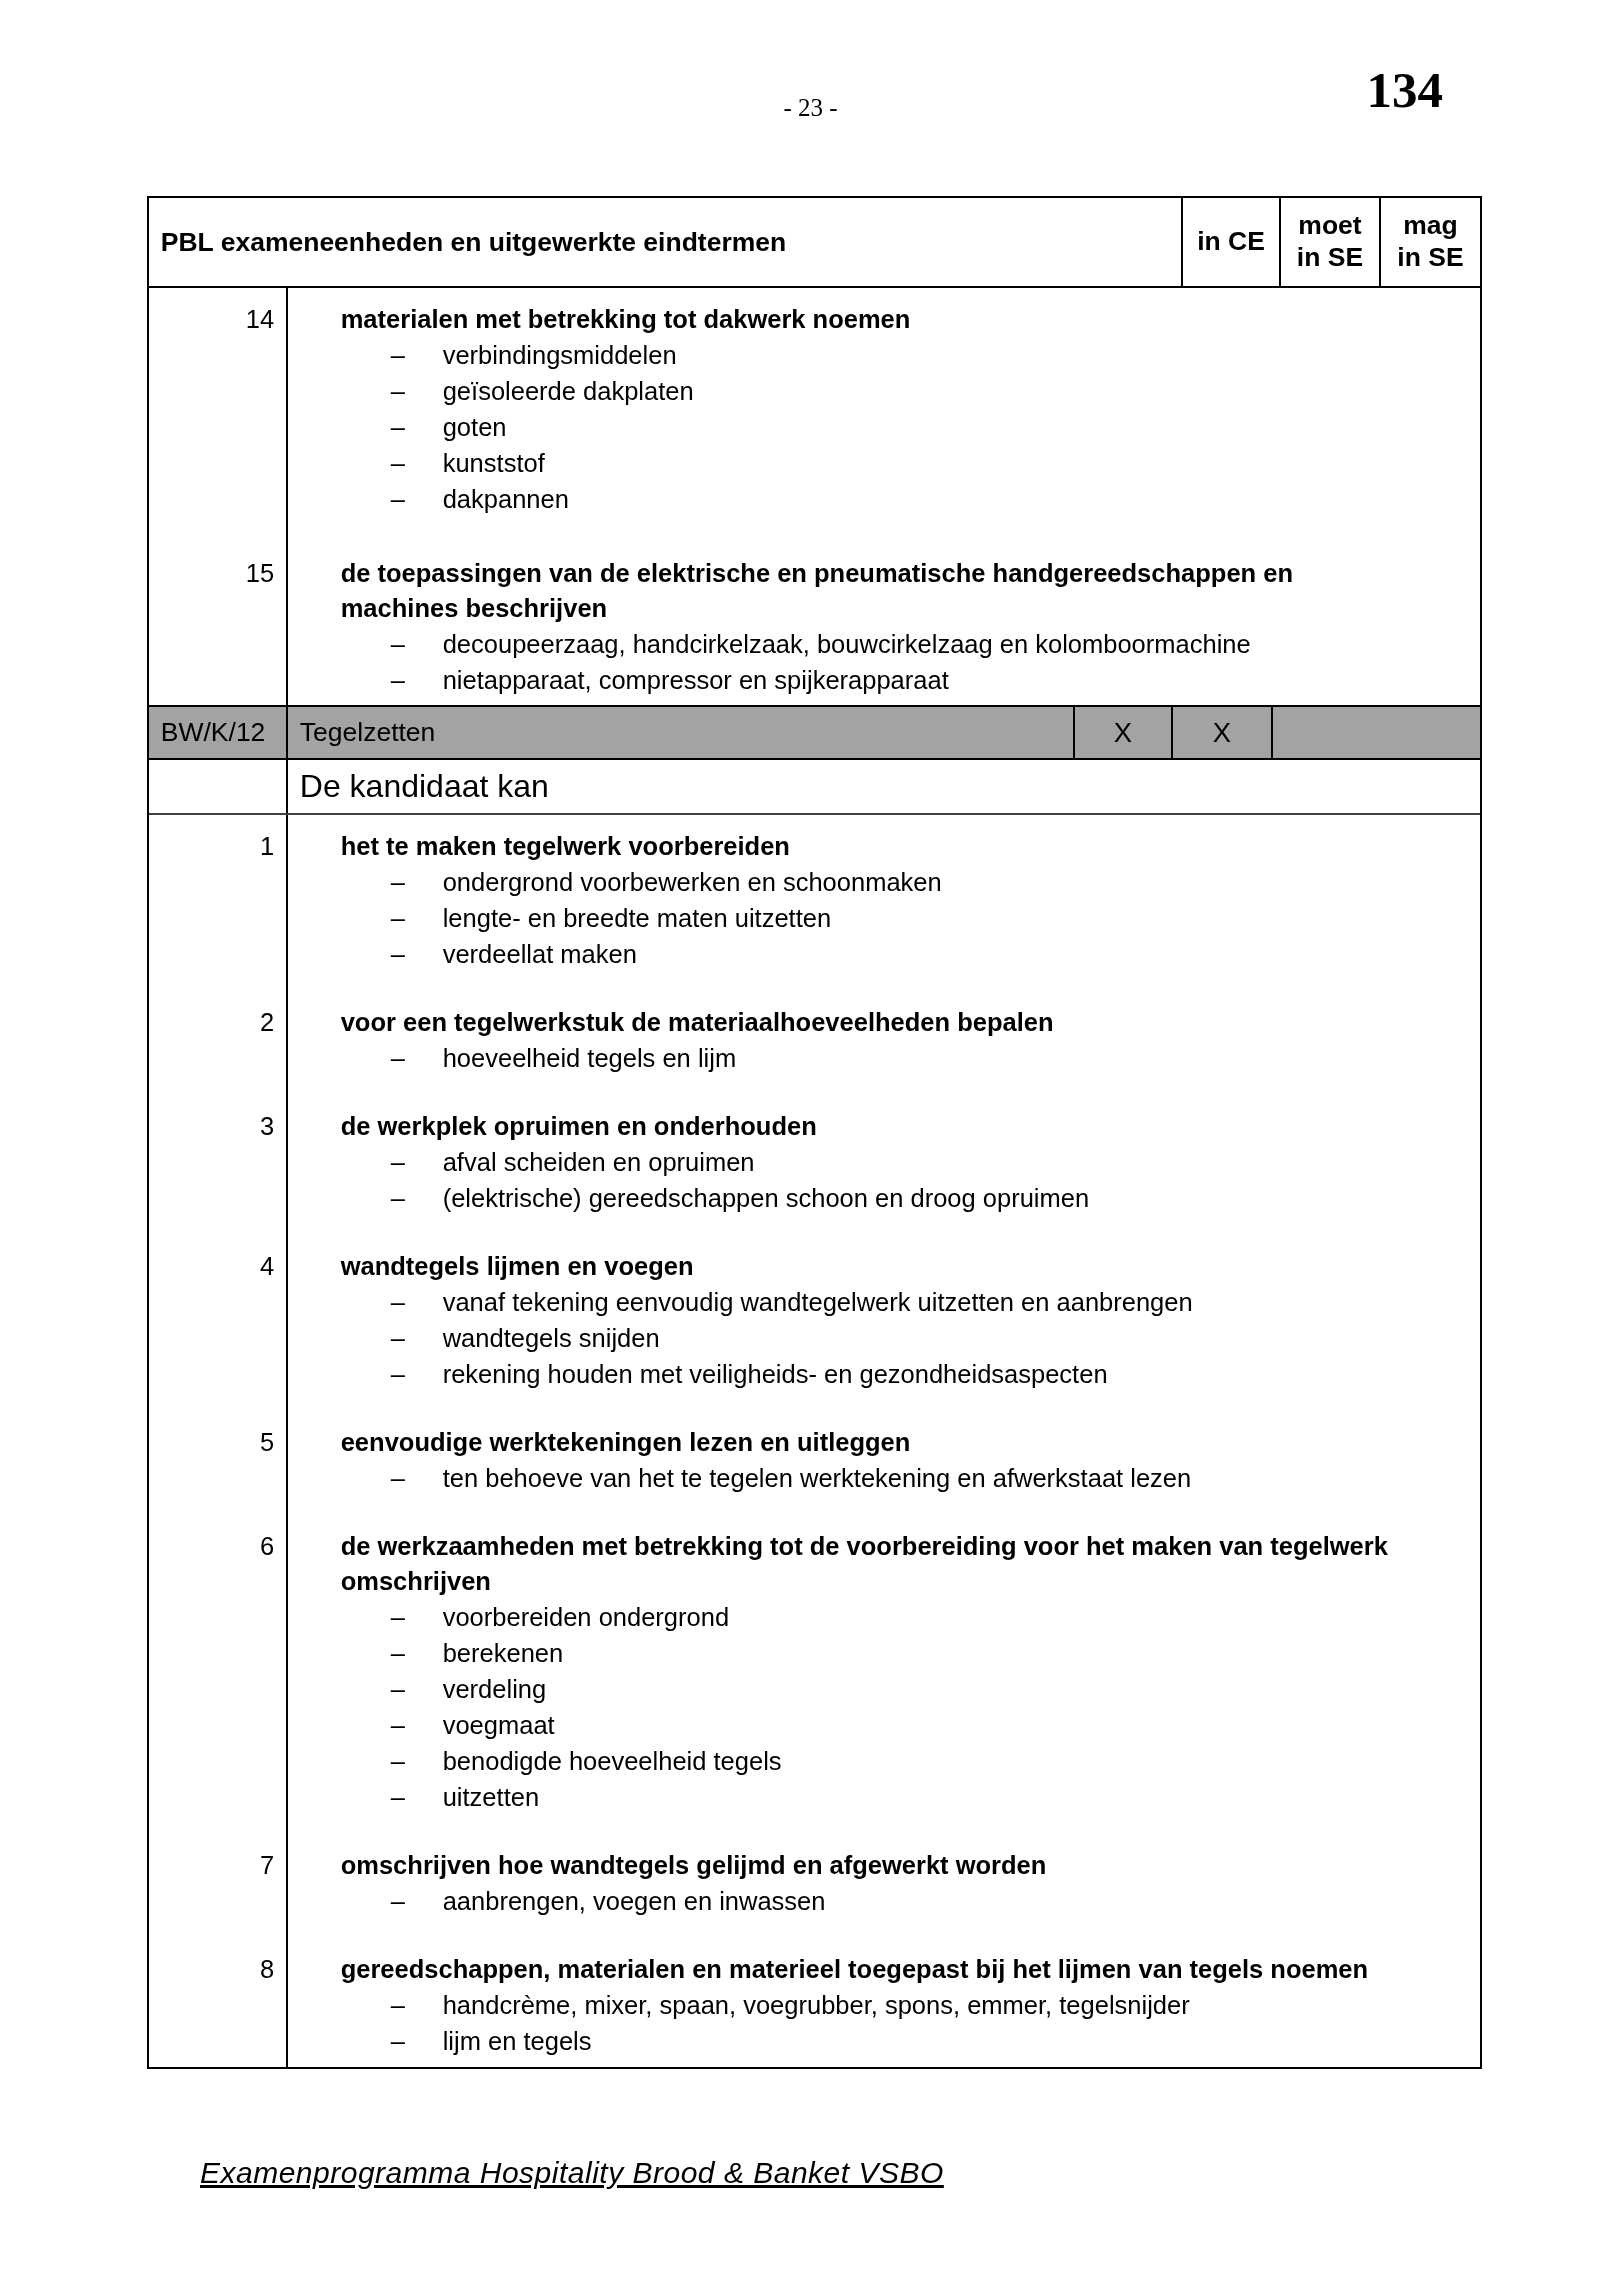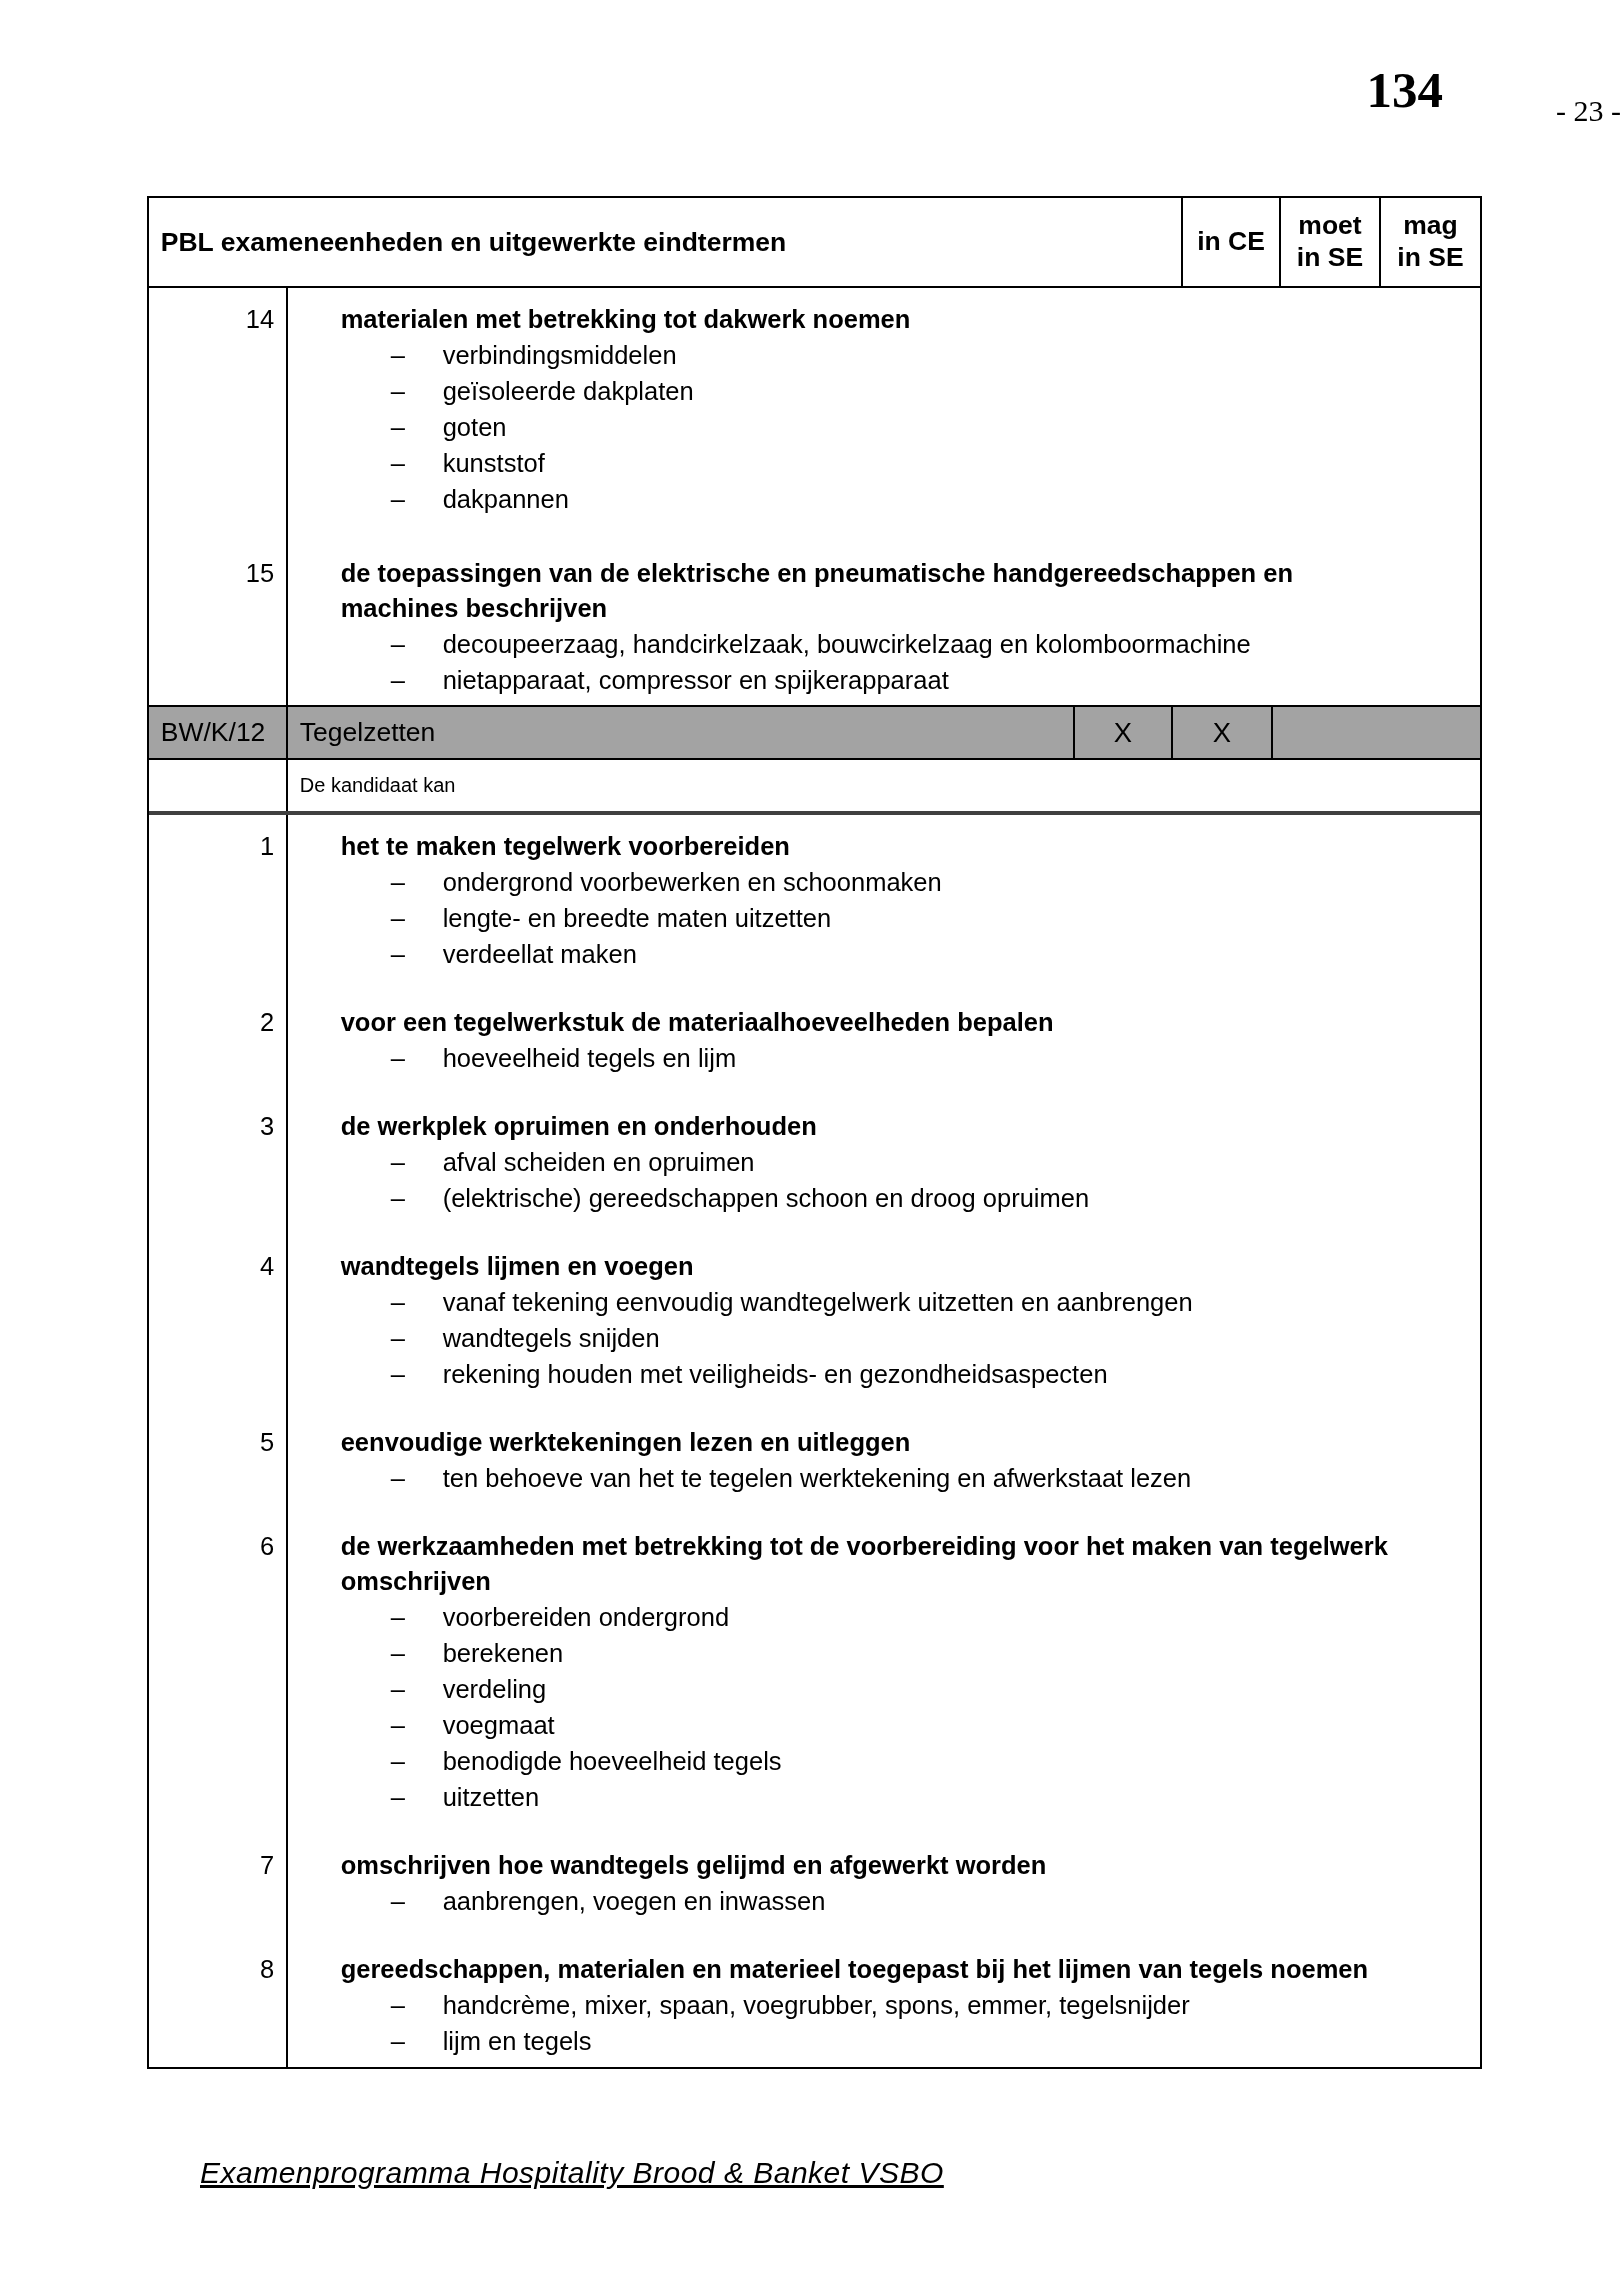--- a/index.html
+++ b/index.html
@@ -8,23 +8,23 @@
     width: 1621px; height: 2293px;
     position: relative;
     font-family: "Liberation Sans", sans-serif;
     color: #000;
     overflow: hidden;
   }
 
   
   .page-num-center {
     position: absolute; top: 94px; left: 0; width: 100%;
-    text-align: right;
+    text-align: center;
     font-family: "Liberation Serif", serif;
-    font-size: 30px;
+    font-size: 25px;
   }
   .page-num-corner {
     position: absolute; top: 61px; right: 178px;
     font-family: "Liberation Serif", serif;
     font-weight: bold; font-size: 51px;
   }
 
   
   .exam-table {
     position: absolute; left: 147px; top: 196px; width: 1335px;
@@ -73,21 +73,21 @@
     border-top: 2px solid #000; border-bottom: 2px solid #000;
   }
   .cell.code-cell { width: 139px; display: flex; align-items: center; padding-left: 11.8px; }
   .cell.desc-cell { width: 787px; display: flex; align-items: center; padding-left: 11.8px; }
   .cell.mark-cell { display: flex; align-items: center; justify-content: center; font-size: 27.4px; }
   .cell.mark-ce { width: 98px; }
   .cell.mark-moet { width: 100px; }
   .cell.mark-mag { flex: 1; }
 
   
-  .row.intro-row { height: 55px; border-bottom: 4px solid #404040; font-size: 20px; }
+  .row.intro-row { height: 55px; border-bottom: 2px solid #404040; font-size: 32px; }
   .cell.intro-desc { flex: 1; display: flex; align-items: center; padding-left: 11.8px; border-right: none; }
 
   
   .doc-footer {
     position: absolute; left: 200px; top: 2156px;
     font-style: italic; font-size: 30px; letter-spacing: 0.5px; text-decoration: underline;
   }
 </style>
 </head>
 <body>

